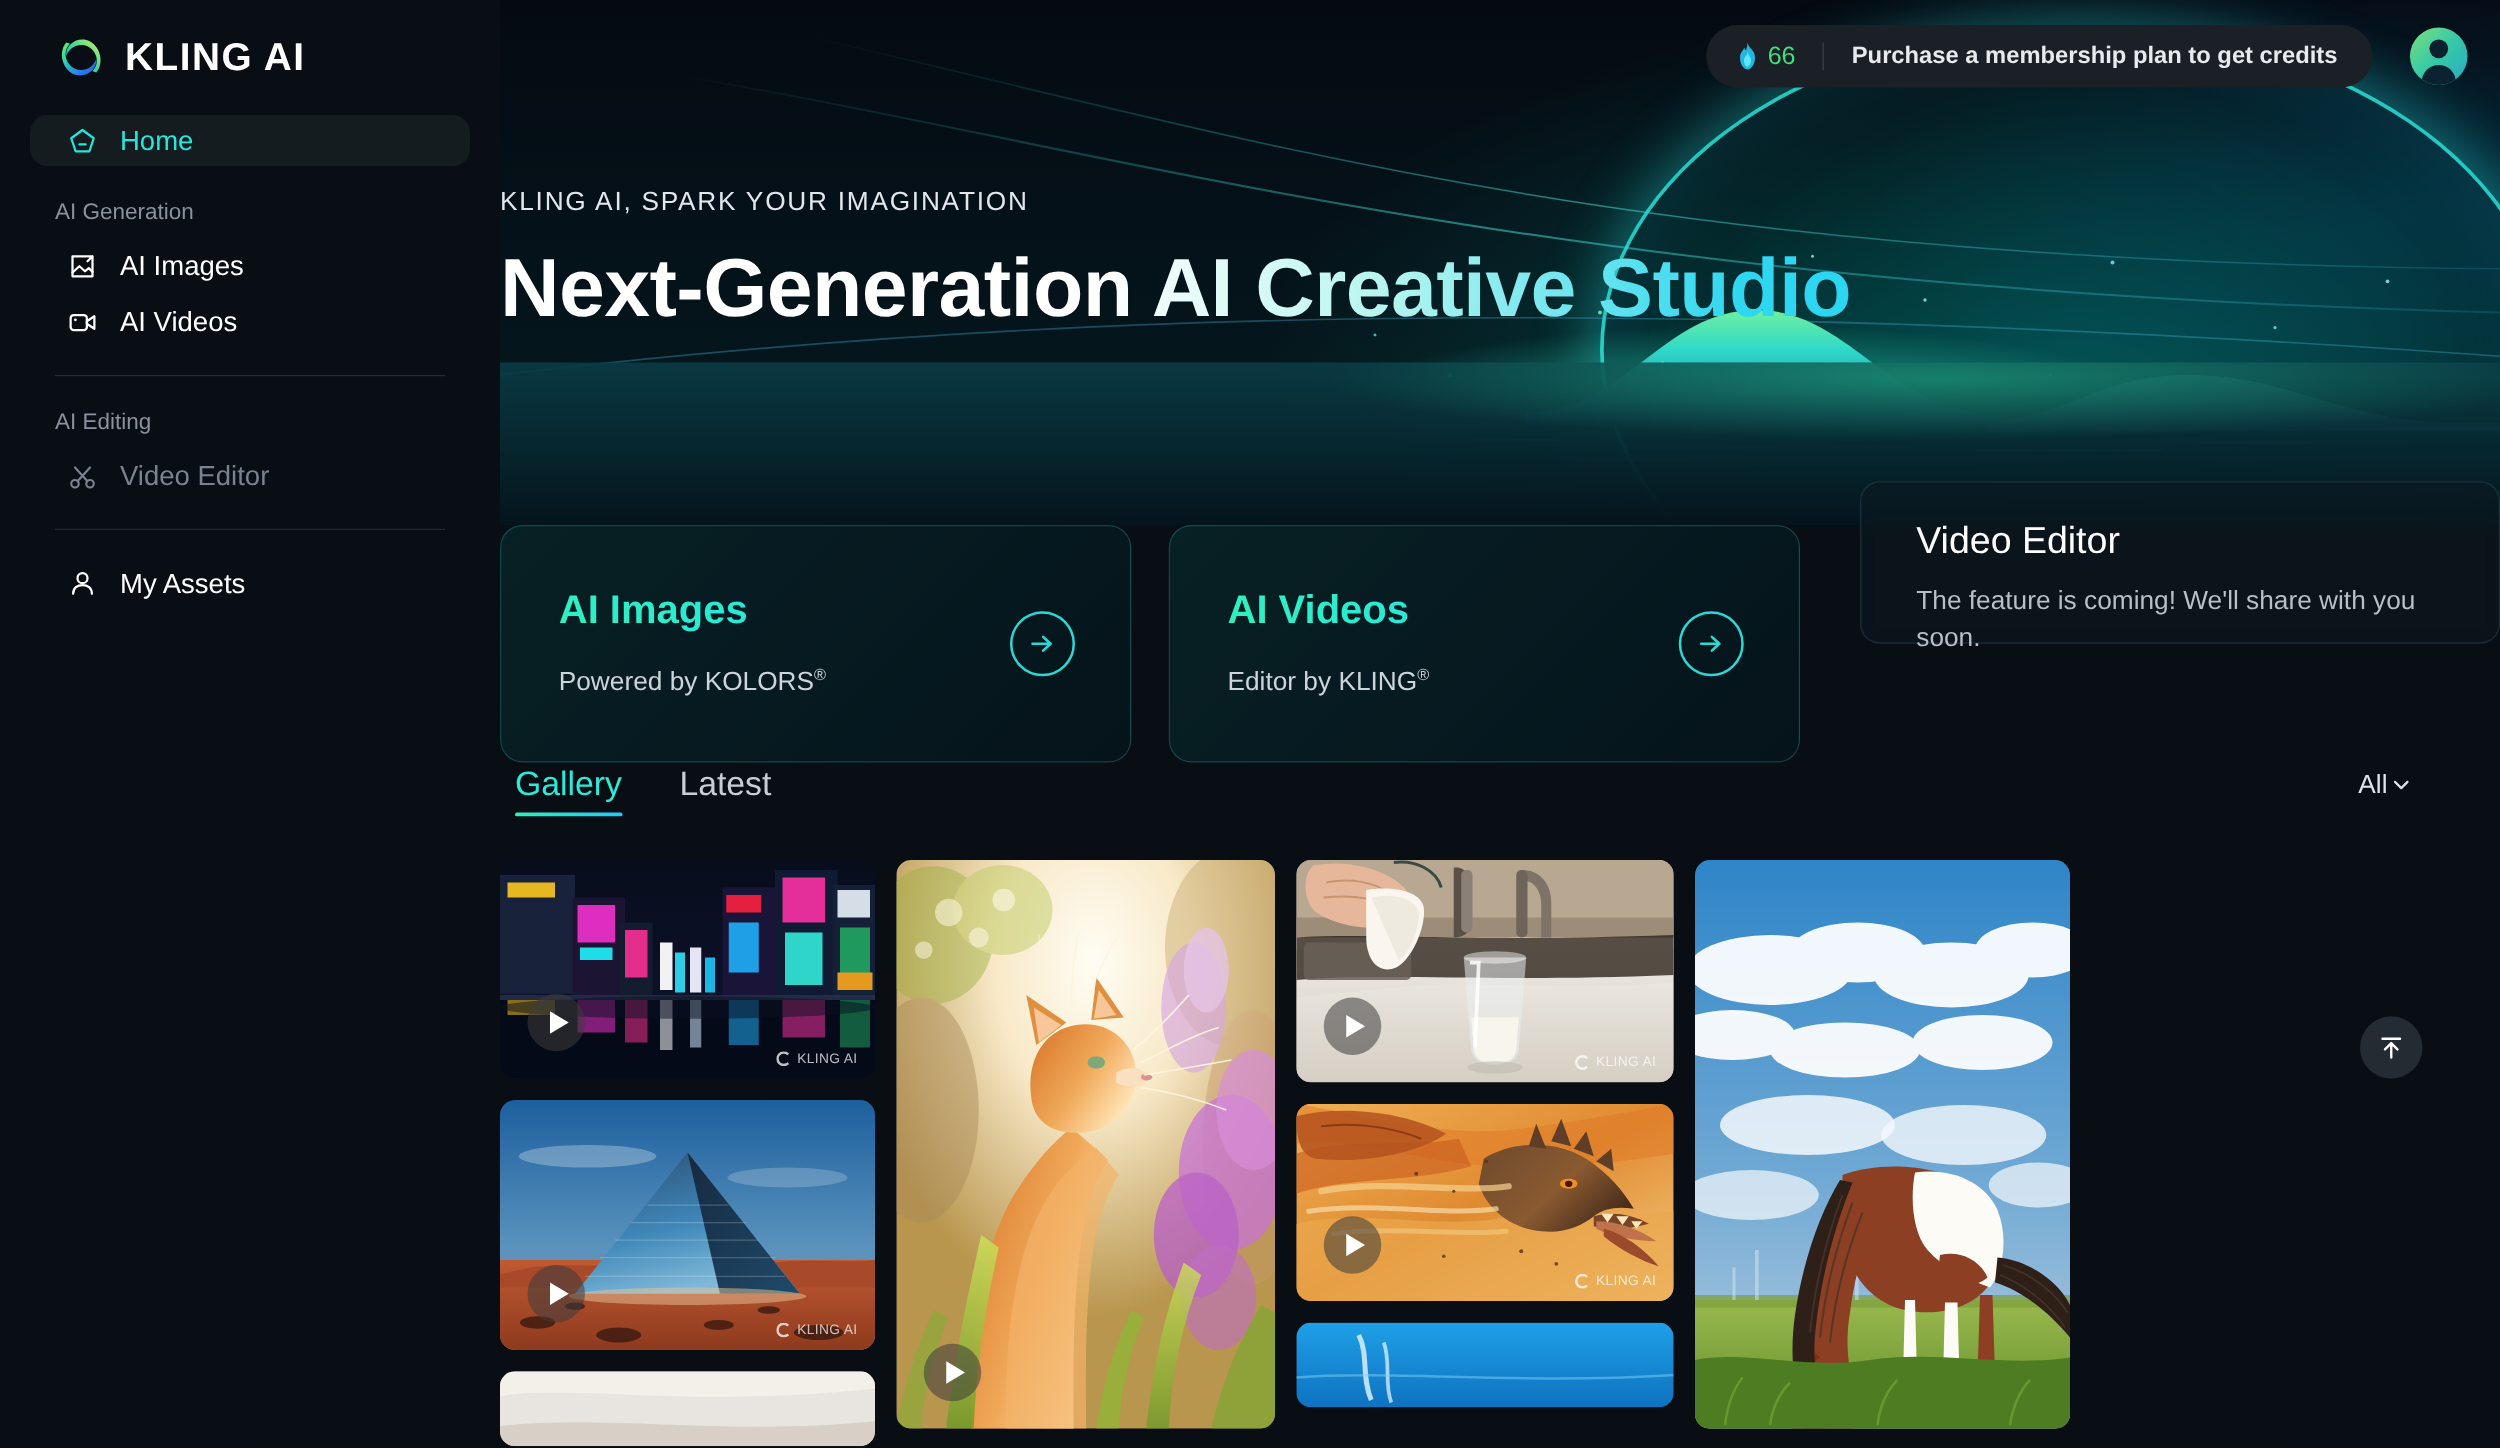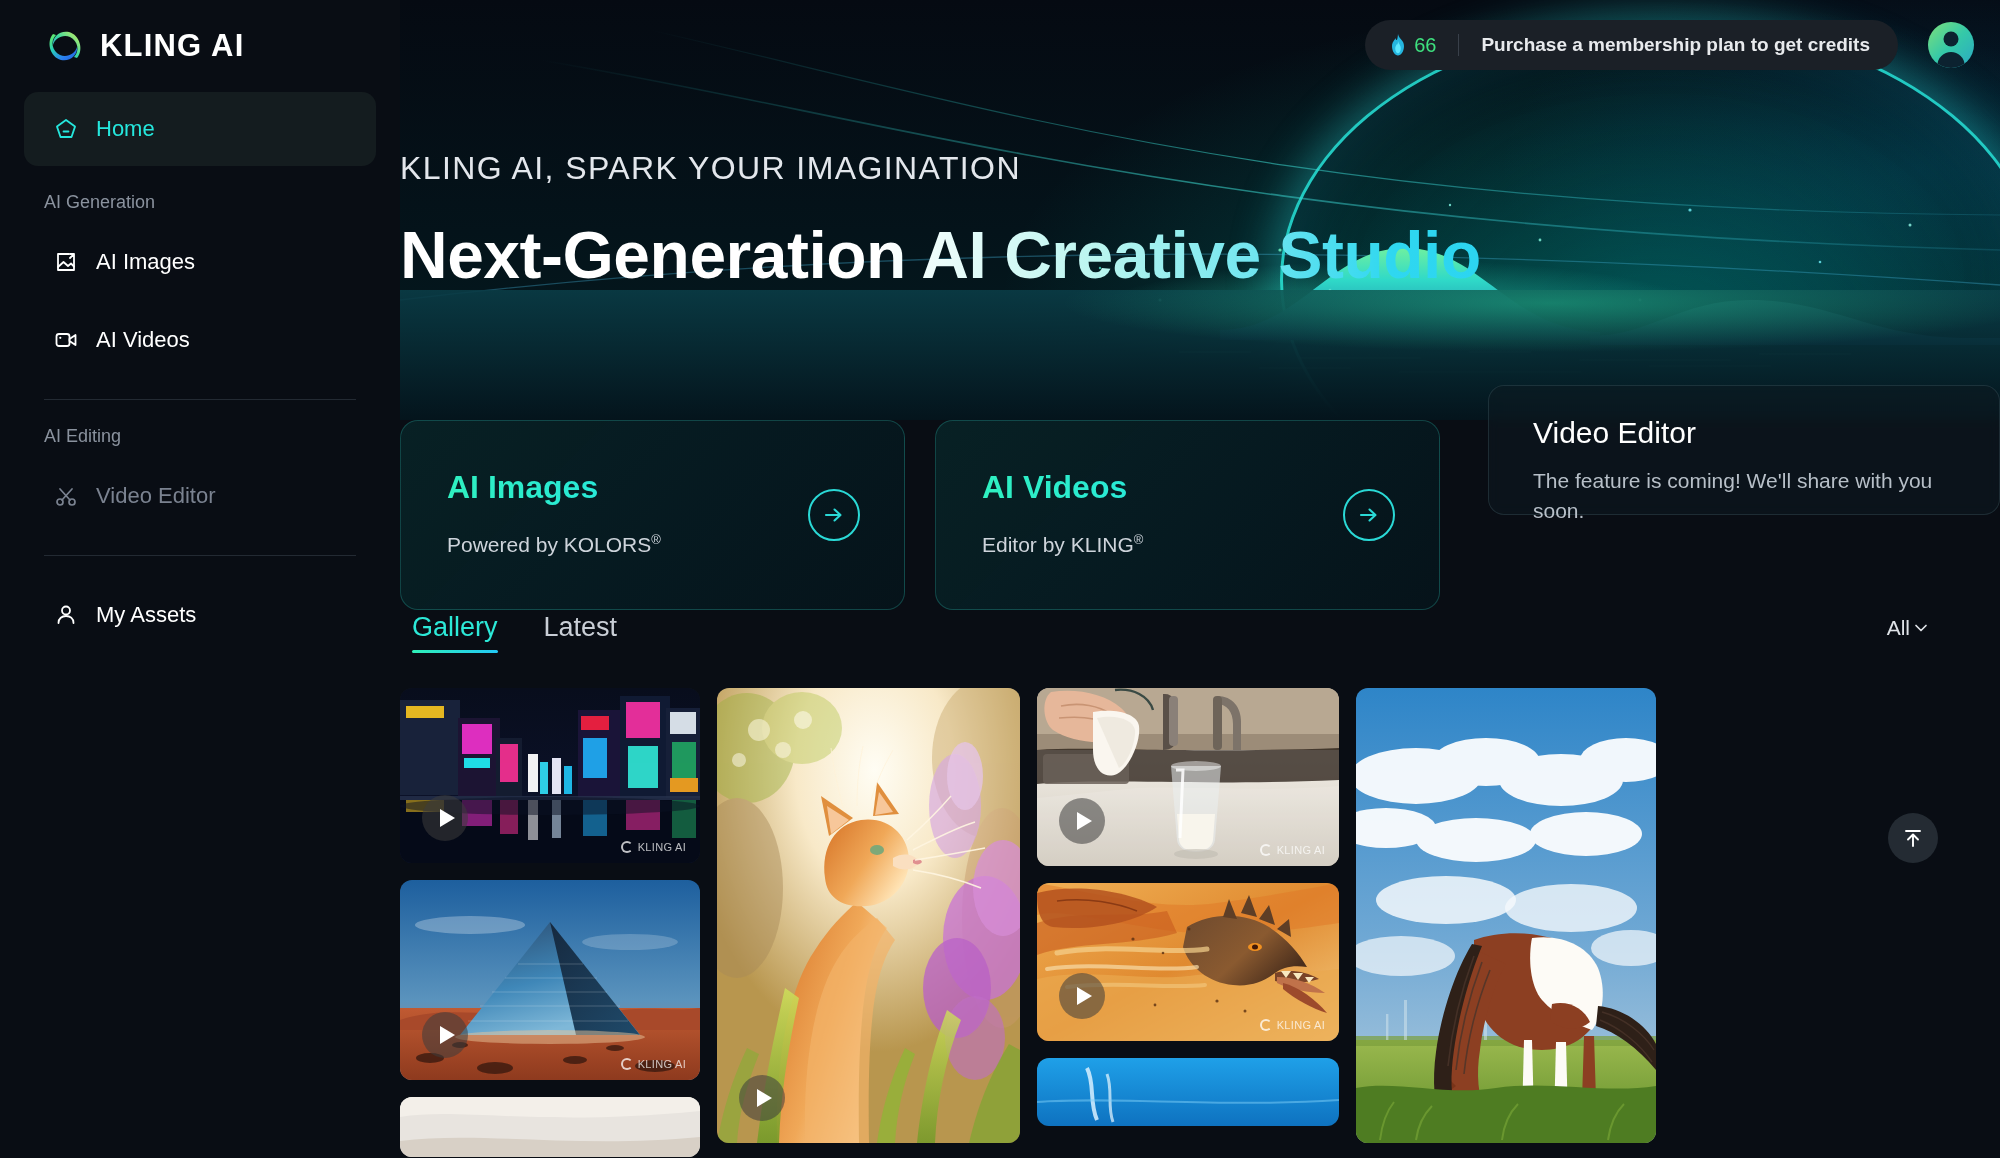--- a/index.html
+++ b/index.html
@@ -39,21 +39,21 @@
     display: flex; align-items: flex-end; justify-content: center; overflow: hidden;
   }
   .avatar-glyph { width: 46px; height: 46px; }
 
   
   .sidebar {
     position: absolute; left: 0; top: 92px; width: 400px; height: 1066px;
     background: #090d14; z-index: 30; padding: 0 24px;
   }
   .nav-item {
-    display: flex; align-items: center; height: 74px;
+    display: flex; align-items: center; height: 41px;
     padding: 0 0 0 30px; border-radius: 14px; margin-bottom: 4px; gap: 18px;
     cursor: pointer;
   }
   .nav-item.active { background: #141c1f; }
   .nav-item.active .nav-label { color: #25e7dd; }
   .nav-item.disabled .nav-label { color: #7a8290; }
   .nav-label { color: #ffffff; font-size: 22px; }
   .nav-icon { width: 24px; height: 24px; flex: none; display: block; }
   .nav-section {
     color: #8a929e; font-size: 18px; padding-left: 20px;
@@ -79,25 +79,25 @@
     background: radial-gradient(ellipse at 50% 85%, rgba(0,140,150,0.20), rgba(0,0,0,0) 68%);
   }
   .hero-svg { position: absolute; inset: 0; width: 1600px; height: 420px; }
   .hero-water {
     position: absolute; left: 0; bottom: 0; width: 1600px; height: 130px;
     background:
       radial-gradient(ellipse 700px 70px at 72% 10%, rgba(40,220,160,0.42), rgba(0,0,0,0) 70%),
       linear-gradient(180deg, rgba(10,60,70,0.9) 0%, rgba(4,20,28,1) 100%);
   }
   .hero-kicker {
-    color: #e3e7ec; font-size: 32px; letter-spacing: 1.4px;
+    color: #e3e7ec; font-size: 21px; letter-spacing: 1.4px;
     margin-left: 0; font-weight: 400;
   }
   .hero-title {
-    font-size: 66px; font-weight: 700; letter-spacing: -0.5px; margin-top: 30px;
+    font-size: 66px; font-weight: 700; letter-spacing: -0.5px; margin-top: 18px;
     background: linear-gradient(95deg,#ffffff 0%,#ffffff 30%,#b8f5ef 44%,#2fd7f0 62%,#19c9f5 100%);
     -webkit-background-clip: text; background-clip: text; color: transparent;
     white-space: nowrap;
   }
 
   
   .main {
     position: absolute; left: 400px; top: 0; width: 1600px; height: 1158px;
     z-index: 20; padding: 150px 0 0 0; pointer-events: none;
   }

